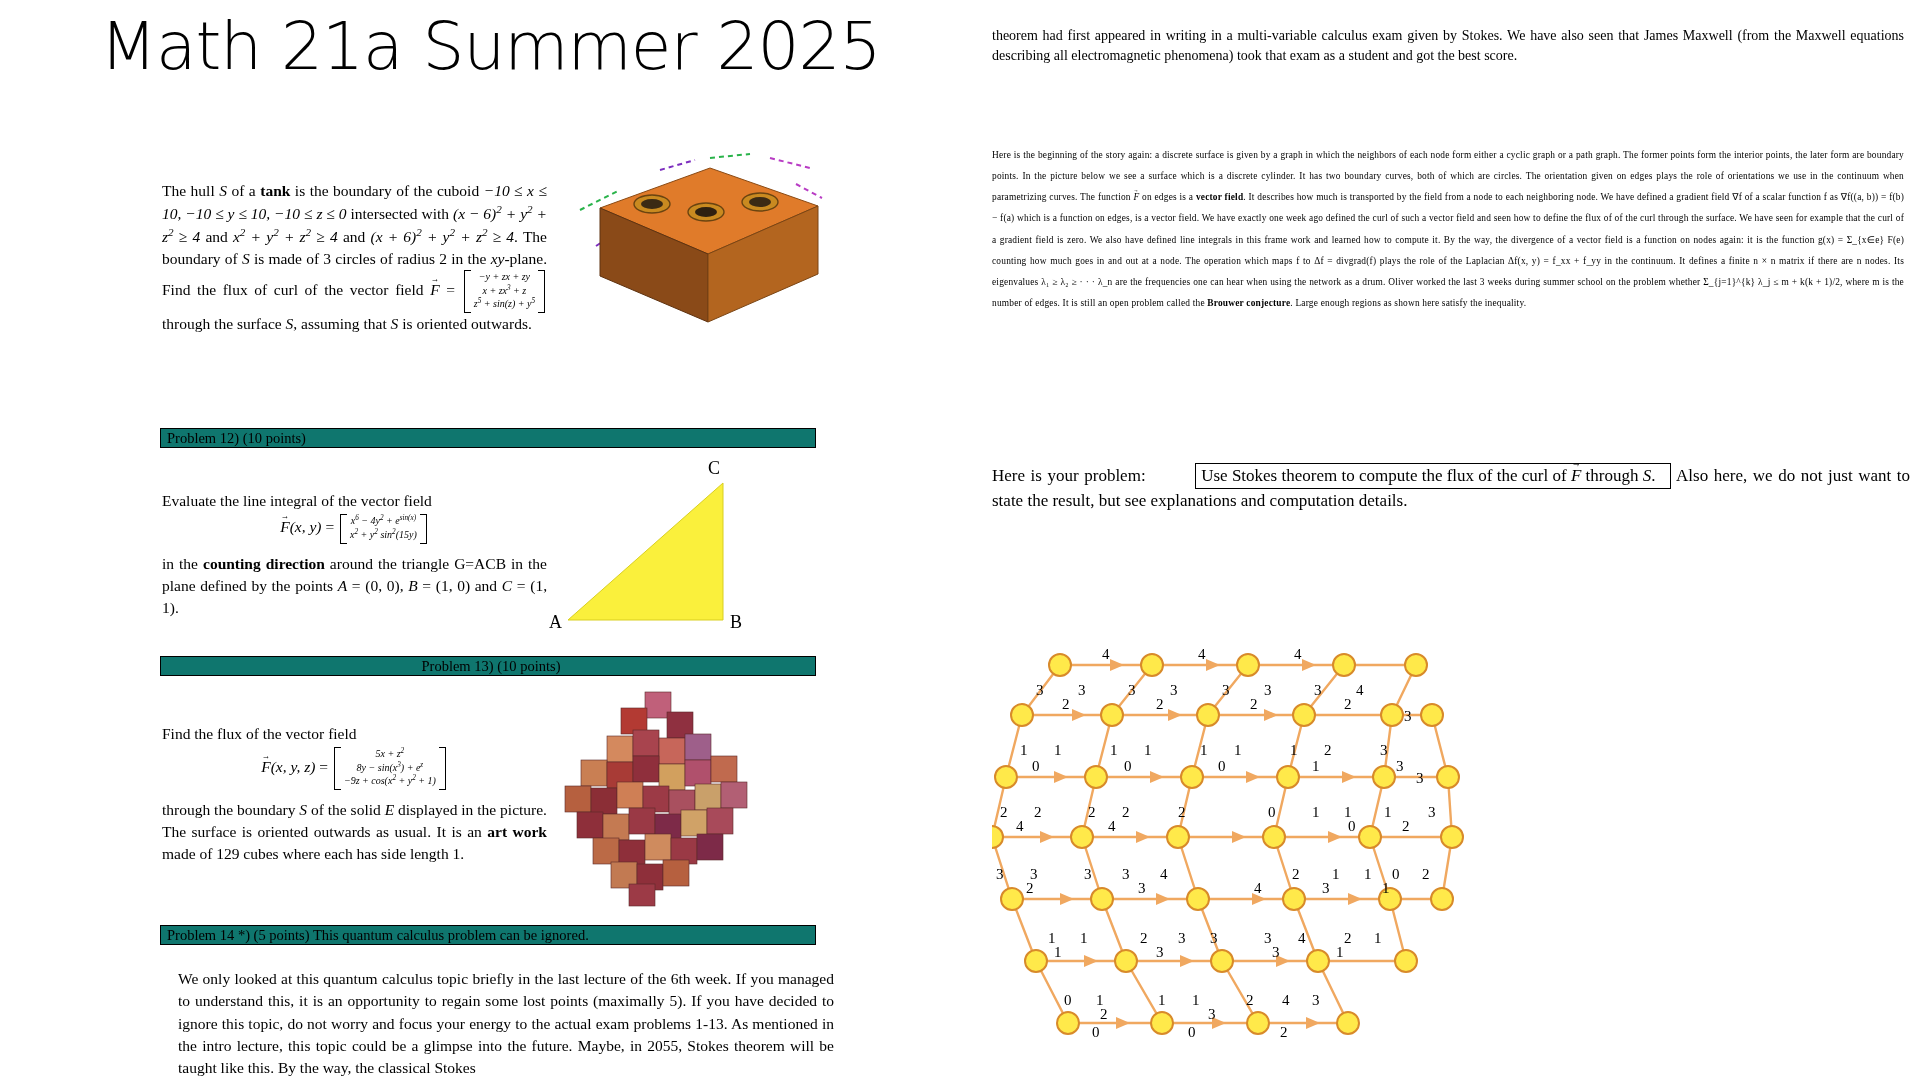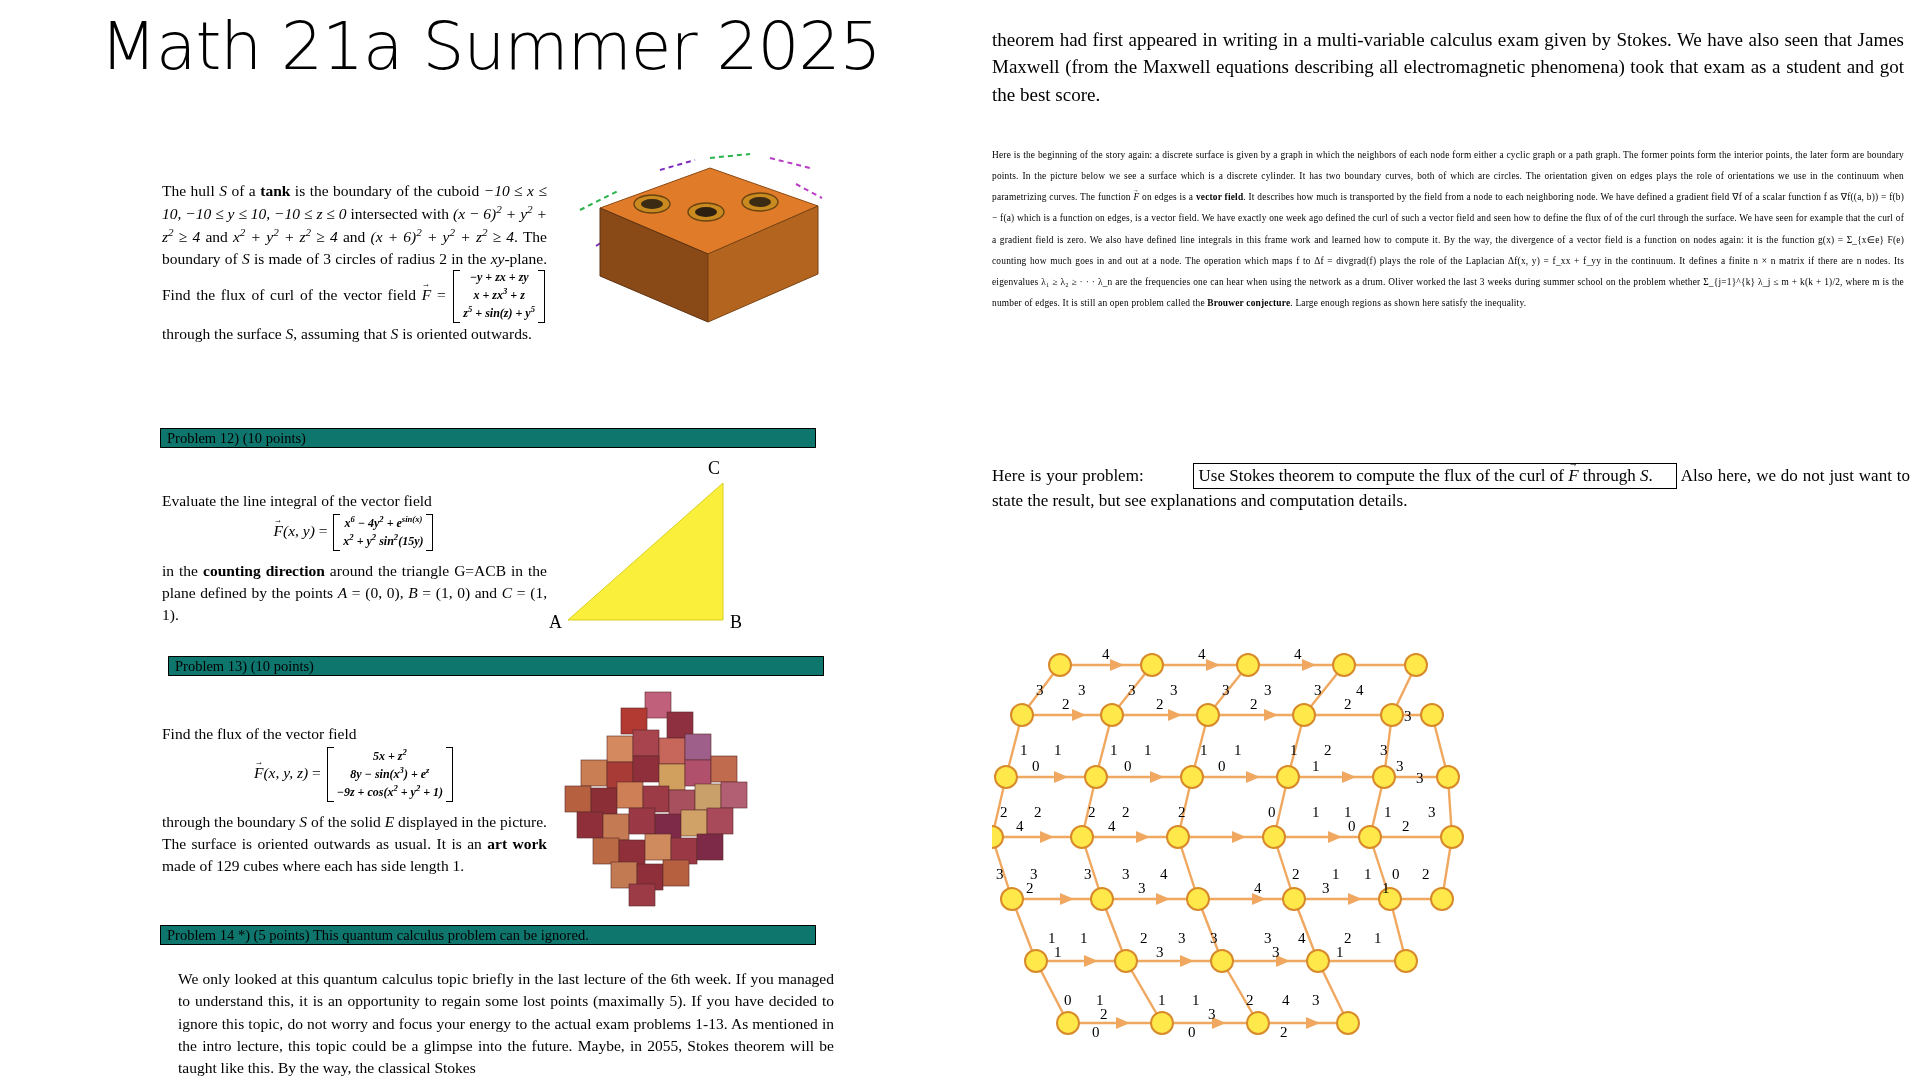--- a/index.html
+++ b/index.html
@@ -52,22 +52,21 @@
     display: inline-block;
     vertical-align: middle;
     position: relative;
     padding: 0 10px;
     margin: 0 2px;
   }
   .matrix .rows {
     display: inline-block;
     text-align: center;
     line-height: 1.32;
-    font-size: 12px;
-    font-weight: bold;
+    font-size: 10px;
   }
   .matrix::before, .matrix::after {
     content: "";
     position: absolute;
     top: 0;
     bottom: 0;
     width: 6px;
     border-top: 1.3px solid #000;
     border-bottom: 1.3px solid #000;
   }
@@ -88,21 +87,21 @@
     position: absolute;
     border: 1.2px solid #000;
     height: 20px;
     box-sizing: border-box;
     font-size: 14.5px;
     line-height: 18px;
     padding-left: 6px;
     background: #0f766e;
   }
   .prob12-bar { left: 160px; top: 428px; width: 656px; }
-  .prob13-bar { left: 168px; top: 656px; width: 656px; }
+  .prob13-bar { left: 160px; top: 656px; width: 656px; text-align: center; }
   .prob14-bar { left: 160px; top: 925px; width: 656px; }
 
   .prob12-text {
     position: absolute;
     left: 162px;
     top: 490px;
     width: 385px;
     font-size: 15.5px;
     line-height: 1.42;
     text-align: justify;
@@ -145,21 +144,21 @@
     left: 992px;
     top: 0;
     width: 928px;
     height: 1080px;
   }
   .top-para {
     position: absolute;
     left: 0px;
     top: 26px;
     width: 912px;
-    font-size: 19px;
+    font-size: 14px;
     line-height: 1.44;
     text-align: justify;
   }
   .small-para {
     position: absolute;
     left: 0px;
     top: 145px;
     width: 912px;
     font-size: 9.4px;
     line-height: 2.25;
@@ -170,21 +169,21 @@
     position: absolute;
     left: 0px;
     top: 463px;
     width: 918px;
     font-size: 17px;
     line-height: 1.45;
     text-align: justify;
   }
   .boxed-inline {
     border: 1.1px solid #000;
-    padding: 1px 23px 2px 5px;
+    padding: 1px 15px 2px 5px;
     display: inline-block;
     line-height: 1.25;
     margin-left: 44px;
   }
   .graph-fig {
     position: absolute;
     left: 0px;
     top: 555px;
     width: 928px;
     height: 525px;

